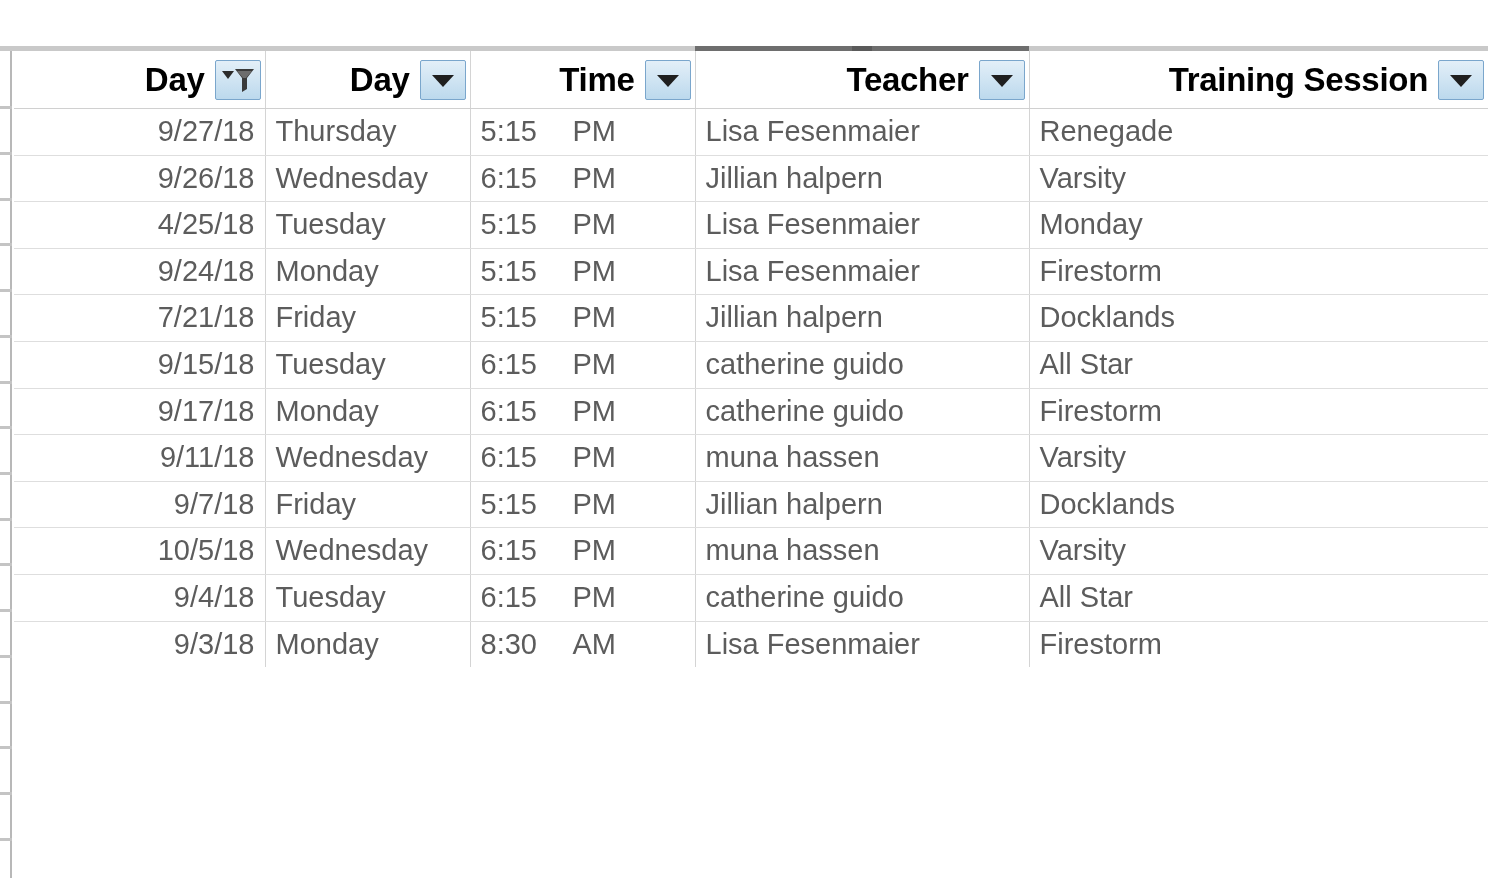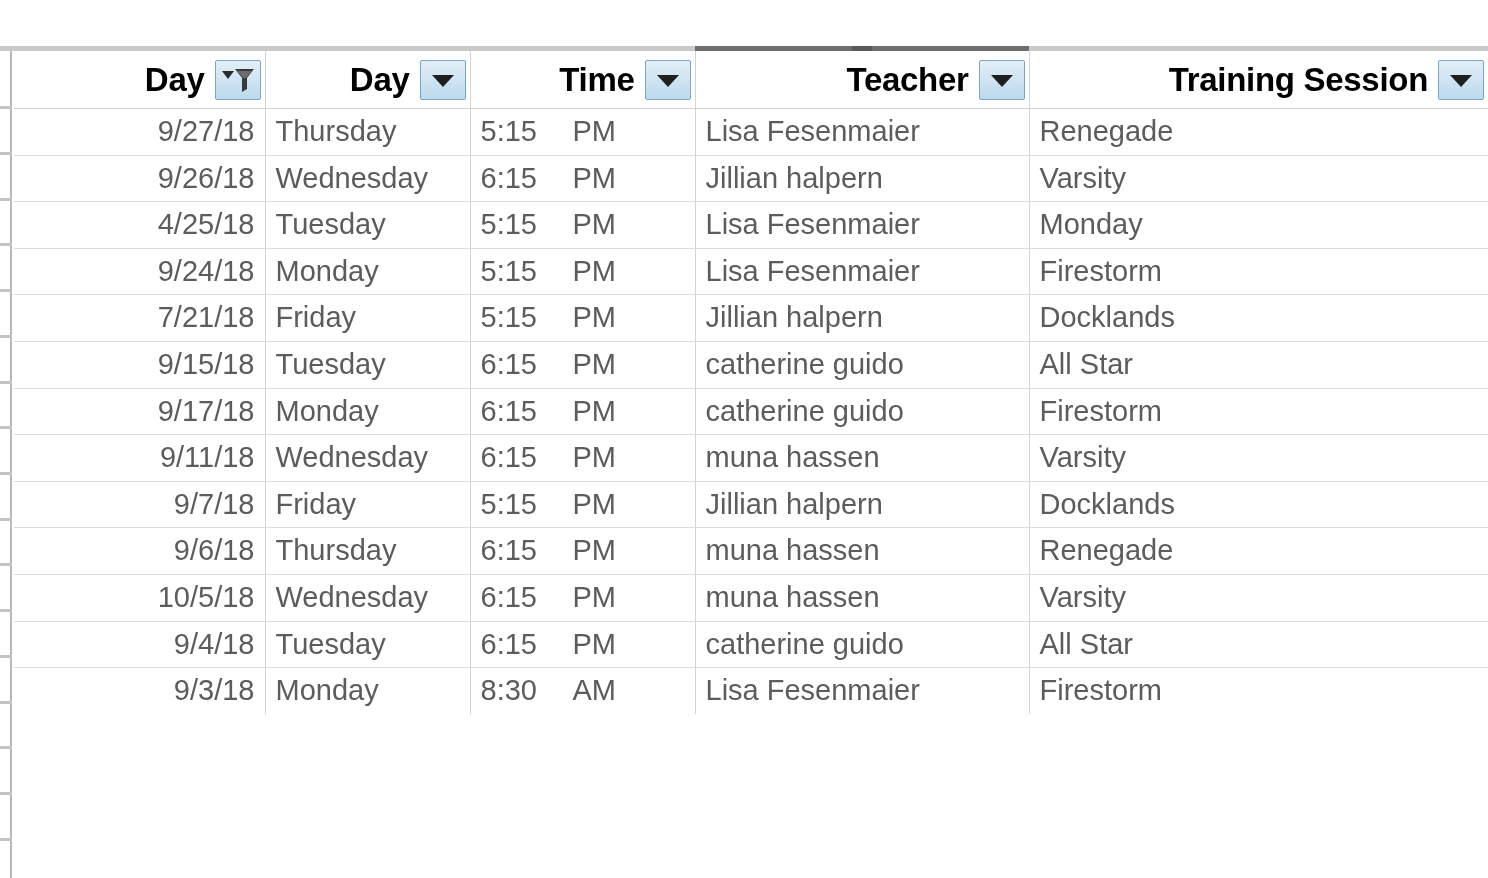--- a/index.html
+++ b/index.html
@@ -381,30 +381,20 @@
             <td class="date">9/7/18</td>
             <td class="day">Friday</td>
             <td class="time"><span class="time-wrap">
                 <span class="time-hhmm">5:15</span>
                 <span class="time-mer">PM</span>
               </span></td>
             <td class="teacher">Jillian halpern</td>
             <td class="session">Docklands</td>
           </tr>
           <tr>
-            <td class="date">9/6/18</td>
-            <td class="day">Thursday</td>
-            <td class="time"><span class="time-wrap">
-                <span class="time-hhmm">6:15</span>
-                <span class="time-mer">PM</span>
-              </span></td>
-            <td class="teacher">muna hassen</td>
-            <td class="session">Renegade</td>
-          </tr>
-          <tr>
             <td class="date">10/5/18</td>
             <td class="day">Wednesday</td>
             <td class="time"><span class="time-wrap">
                 <span class="time-hhmm">6:15</span>
                 <span class="time-mer">PM</span>
               </span></td>
             <td class="teacher">muna hassen</td>
             <td class="session">Varsity</td>
           </tr>
           <tr>

